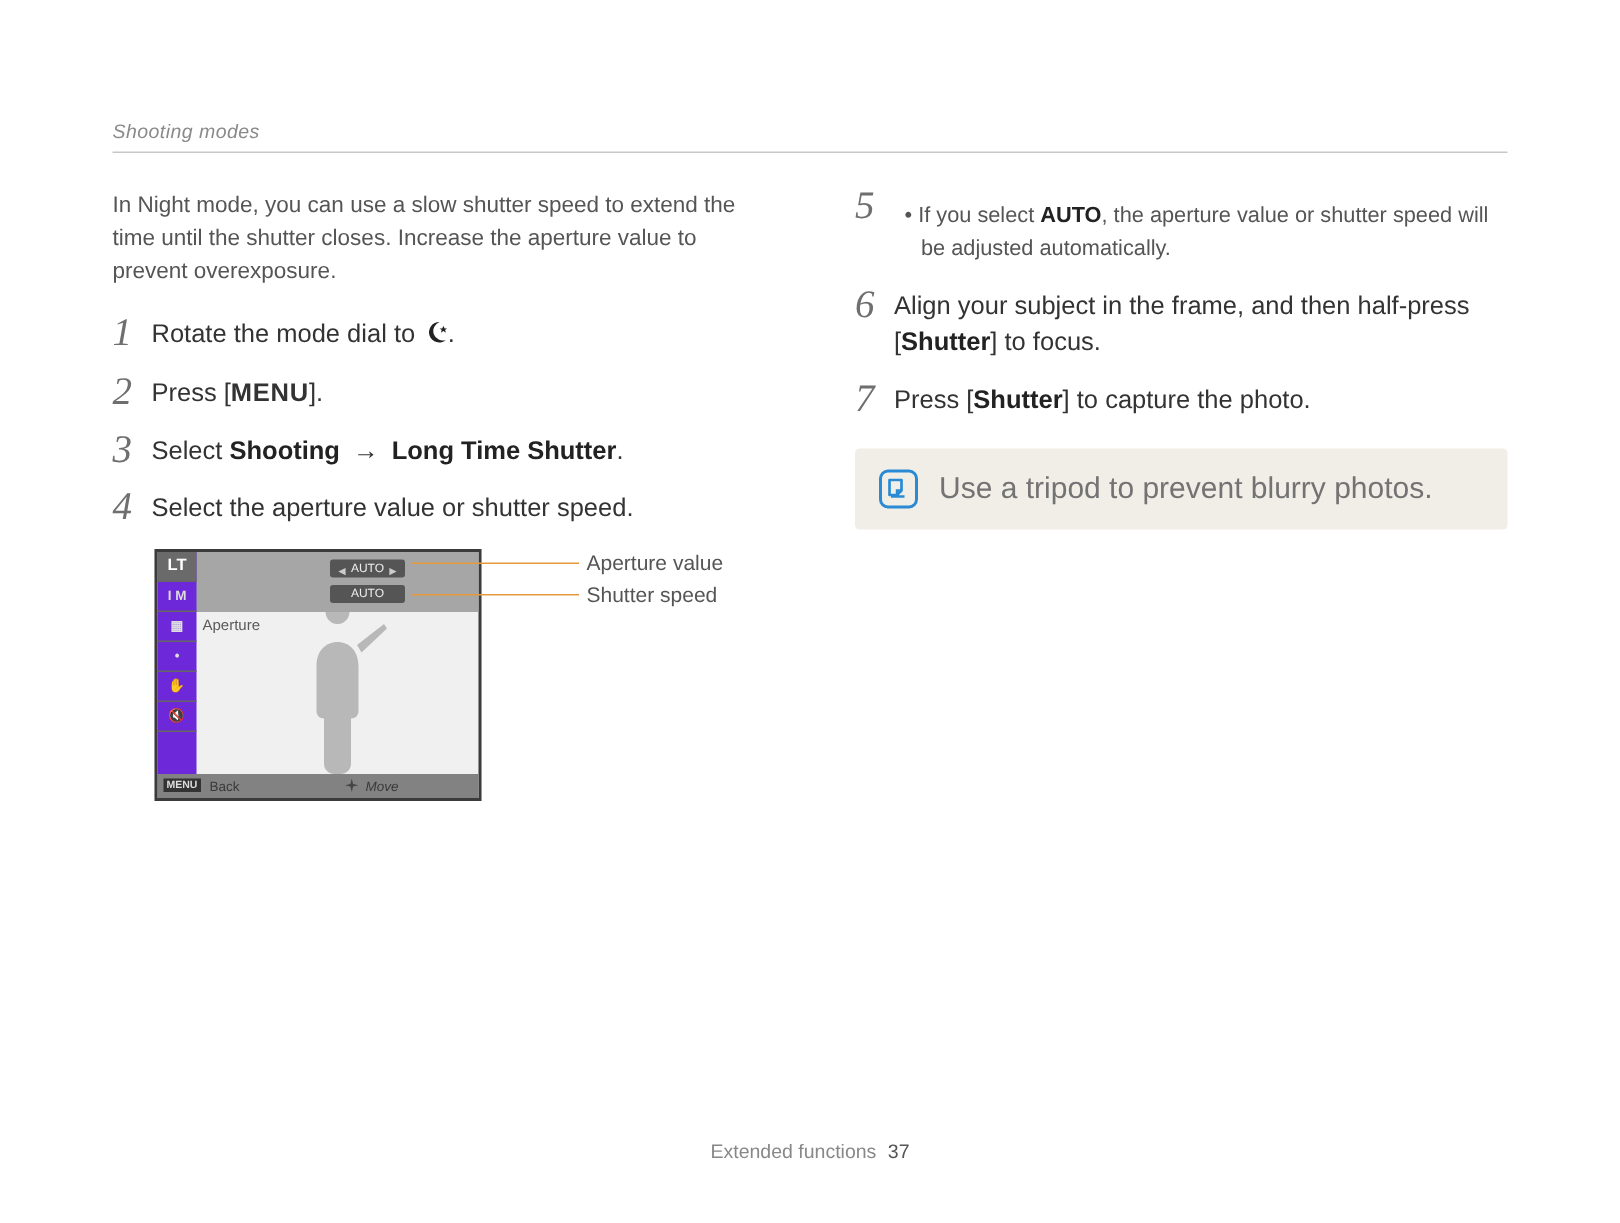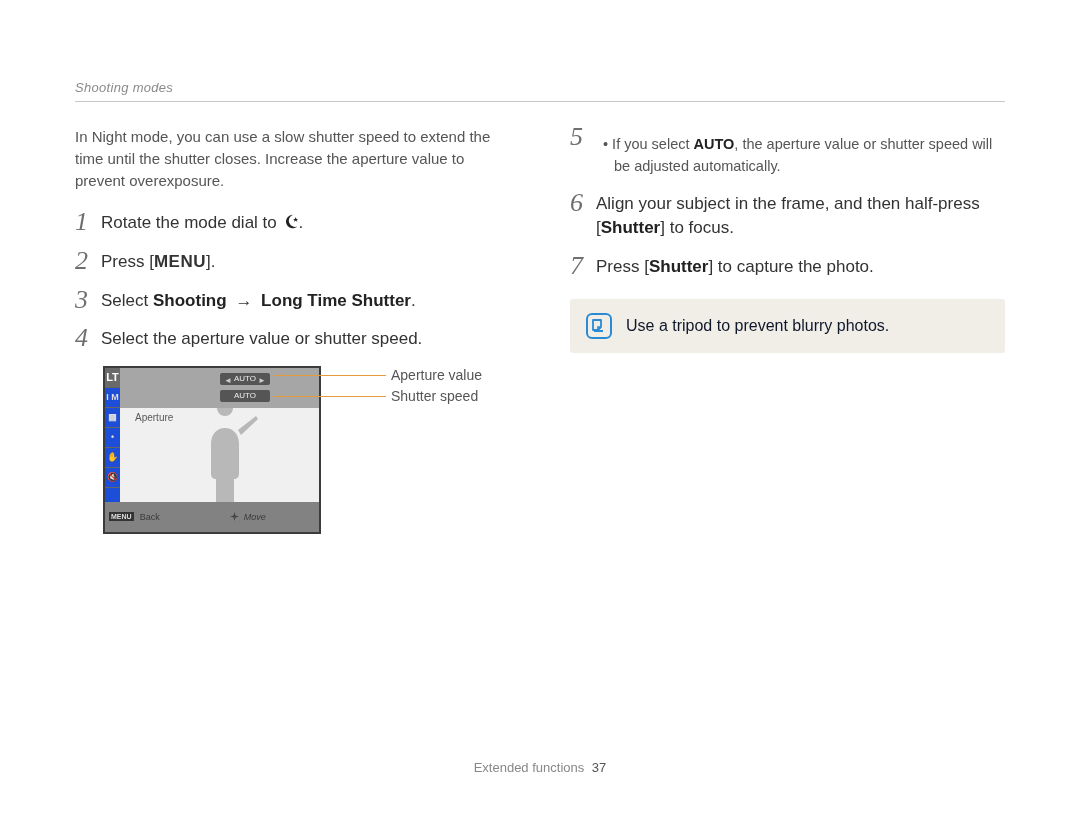--- a/index.html
+++ b/index.html
@@ -99,22 +99,22 @@
     position: relative;
     font-family: Arial, sans-serif;
   }
   .cam .topbar {
     position: absolute; top:0; left:0; right:0;
     height: 40px;
     background: #a6a6a6;
   }
   .cam .sidebar {
     position: absolute; top:0; left:0; bottom:0;
-    width: 15px;
-    background: #1d4ed8;
+    width: 26px;
+    background: #6d28d9;
     display: flex; flex-direction: column;
   }
   .cam .sidebar .sicon {
     height: 20px;
     border-bottom: 1px solid #666;
     display:flex; align-items:center; justify-content:center;
     color:#ddd; font-size:9px; font-weight:700;
   }
   .cam .sidebar .sicon.lt { background:#6a6a6a; color:#fff; font-size:11px; }
   .cam .pill {
@@ -135,21 +135,21 @@
   .cam .aperture-lbl {
     position:absolute; left:30px; top:44px;
     font-size:10px; color:#5a5a5a;
   }
   .cam .silhouette {
     position:absolute; left:85px; top:40px;
     width:70px; height:110px;
   }
   .cam .bottombar {
     position:absolute; left:0; right:0; bottom:0;
-    height:30px; background:#828282;
+    height:16px; background:#828282;
     display:flex; align-items:center;
     font-size:9px; color:#3a3a3a;
     padding-left:4px;
   }
   .cam .bottombar .menub {
     background:#333; color:#ddd; font-size:7px; padding:1px 2px; margin-right:6px;
     font-weight:700;
   }
   .cam .bottombar .mid {
     margin-left: 70px;
@@ -183,21 +183,21 @@
     align-items:center;
     gap:14px;
   }
   .note .nicon {
     width:26px; height:26px; flex-shrink:0;
     border:2px solid #2a8ad4; border-radius:6px;
     display:flex; align-items:center; justify-content:center;
   }
   .note .nicon svg { display:block; }
   .note .ntext {
-    font-size:16px; color:#0f172a;
+    font-size:20px; color:#737373;
   }
   .footer {
     position:absolute;
     bottom:40px; left:0; right:0;
     text-align:center;
     font-size:13px; color:#888;
   }
   .footer .pg { color:#555; margin-left:4px; }
 </style>
 </head>

